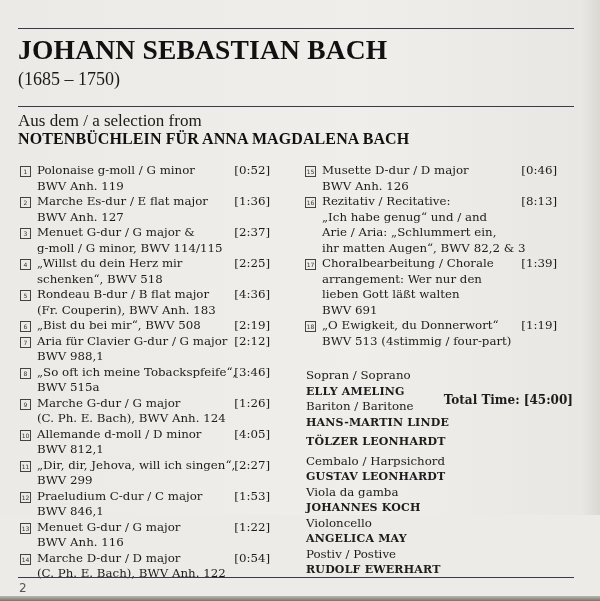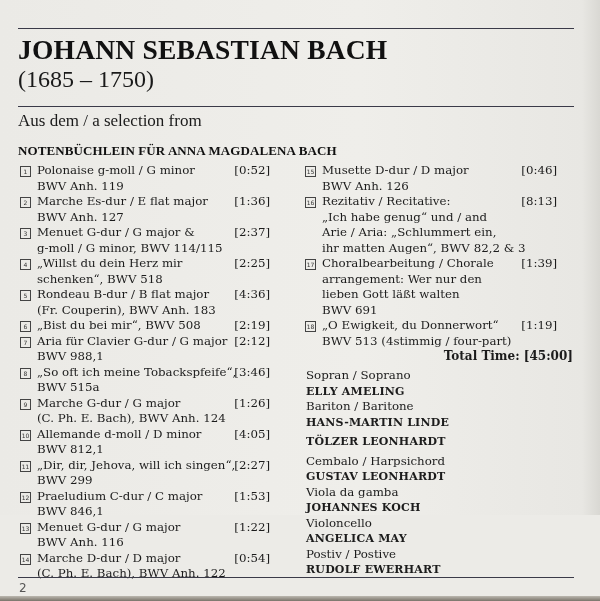--- a/index.html
+++ b/index.html
@@ -14,35 +14,35 @@
       background: linear-gradient(90deg, #ebeae6 0%, #efeeea 60%, #e8e7e3 97%, #d9d8d3 100%); text-decoration: underline; }
     .rule { position: absolute; left: 18px; width: 556px; height: 1px; background: #3a3a48; }
     .rule.r1 { top: 28px; }
     .rule.r2 { top: 106px; }
     .rule.r3 { top: 577px; }
     .bottom-edge { position: absolute; left: 0; top: 596px; width: 600px; height: 5px;
       background: linear-gradient(180deg, #bcb8b0, #7a746a); }
     .composer { position: absolute; left: 18px; top: 35px; font-family: "Liberation Serif", serif;
       font-weight: bold; font-size: 27.5px; letter-spacing: 0.2px; color: #111; line-height: 30px; white-space: nowrap; }
     .dates { position: absolute; left: 18px; top: 64px; font-family: "Liberation Serif", serif;
-      font-size: 24px; color: #1a1a1a; line-height: 30px; white-space: nowrap; }
+      font-size: 18px; color: #1a1a1a; line-height: 30px; white-space: nowrap; }
     .sel-label { position: absolute; left: 18px; top: 111px; font-family: "Liberation Serif", serif;
       font-size: 17px; color: #1a1a1a; line-height: 20px; white-space: nowrap; }
-    .work-title { position: absolute; left: 18px; top: 140px; font-family: "Liberation Serif", serif;
-      font-weight: bold; font-size: 13px; color: #111; line-height: 22px; white-space: nowrap; letter-spacing: 0.1px; }
+    .work-title { position: absolute; left: 18px; top: 128px; font-family: "Liberation Serif", serif;
+      font-weight: bold; font-size: 16px; color: #111; line-height: 22px; white-space: nowrap; letter-spacing: 0.1px; }
 
     .tracks { position: absolute; top: 163px; font-family: "DejaVu Serif", serif; font-size: 11.8px; line-height: 15.5px; }
     .tracks.left { left: 20px; width: 266px; }
     .tracks.right { left: 305px; width: 268px; }
     .track { position: relative; padding-left: 17px; }
     .track .num { position: absolute; left: 0; top: 3px; width: 9px; height: 9px; border: 1px solid #444;
       font-size: 6px; line-height: 9px; text-align: center; color: #333; font-family: "DejaVu Sans", sans-serif; }
     .track .line { white-space: nowrap; }
     .track .time { position: absolute; right: 16px; top: 0; white-space: nowrap; }
-    .total { text-align: right; font-weight: bold; white-space: nowrap; font-size: 12px; }
+    .total { text-align: right; font-weight: bold; white-space: nowrap; font-size: 12px; margin-top: 44px; }
 
     .credits { position: absolute; left: 306px; top: 368px; font-size: 11.8px; line-height: 15.5px; }
     .credit-role { white-space: nowrap; }
     .credit-name { font-weight: bold; white-space: nowrap; font-size: 11px; letter-spacing: 0.2px; }
     .credit-gap { height: 4px; }
     .page-num { position: absolute; left: 19px; top: 581px; font-family: "DejaVu Sans", sans-serif; font-size: 12px; color: #555; }
   </style>
 </head>
 <body>
 

